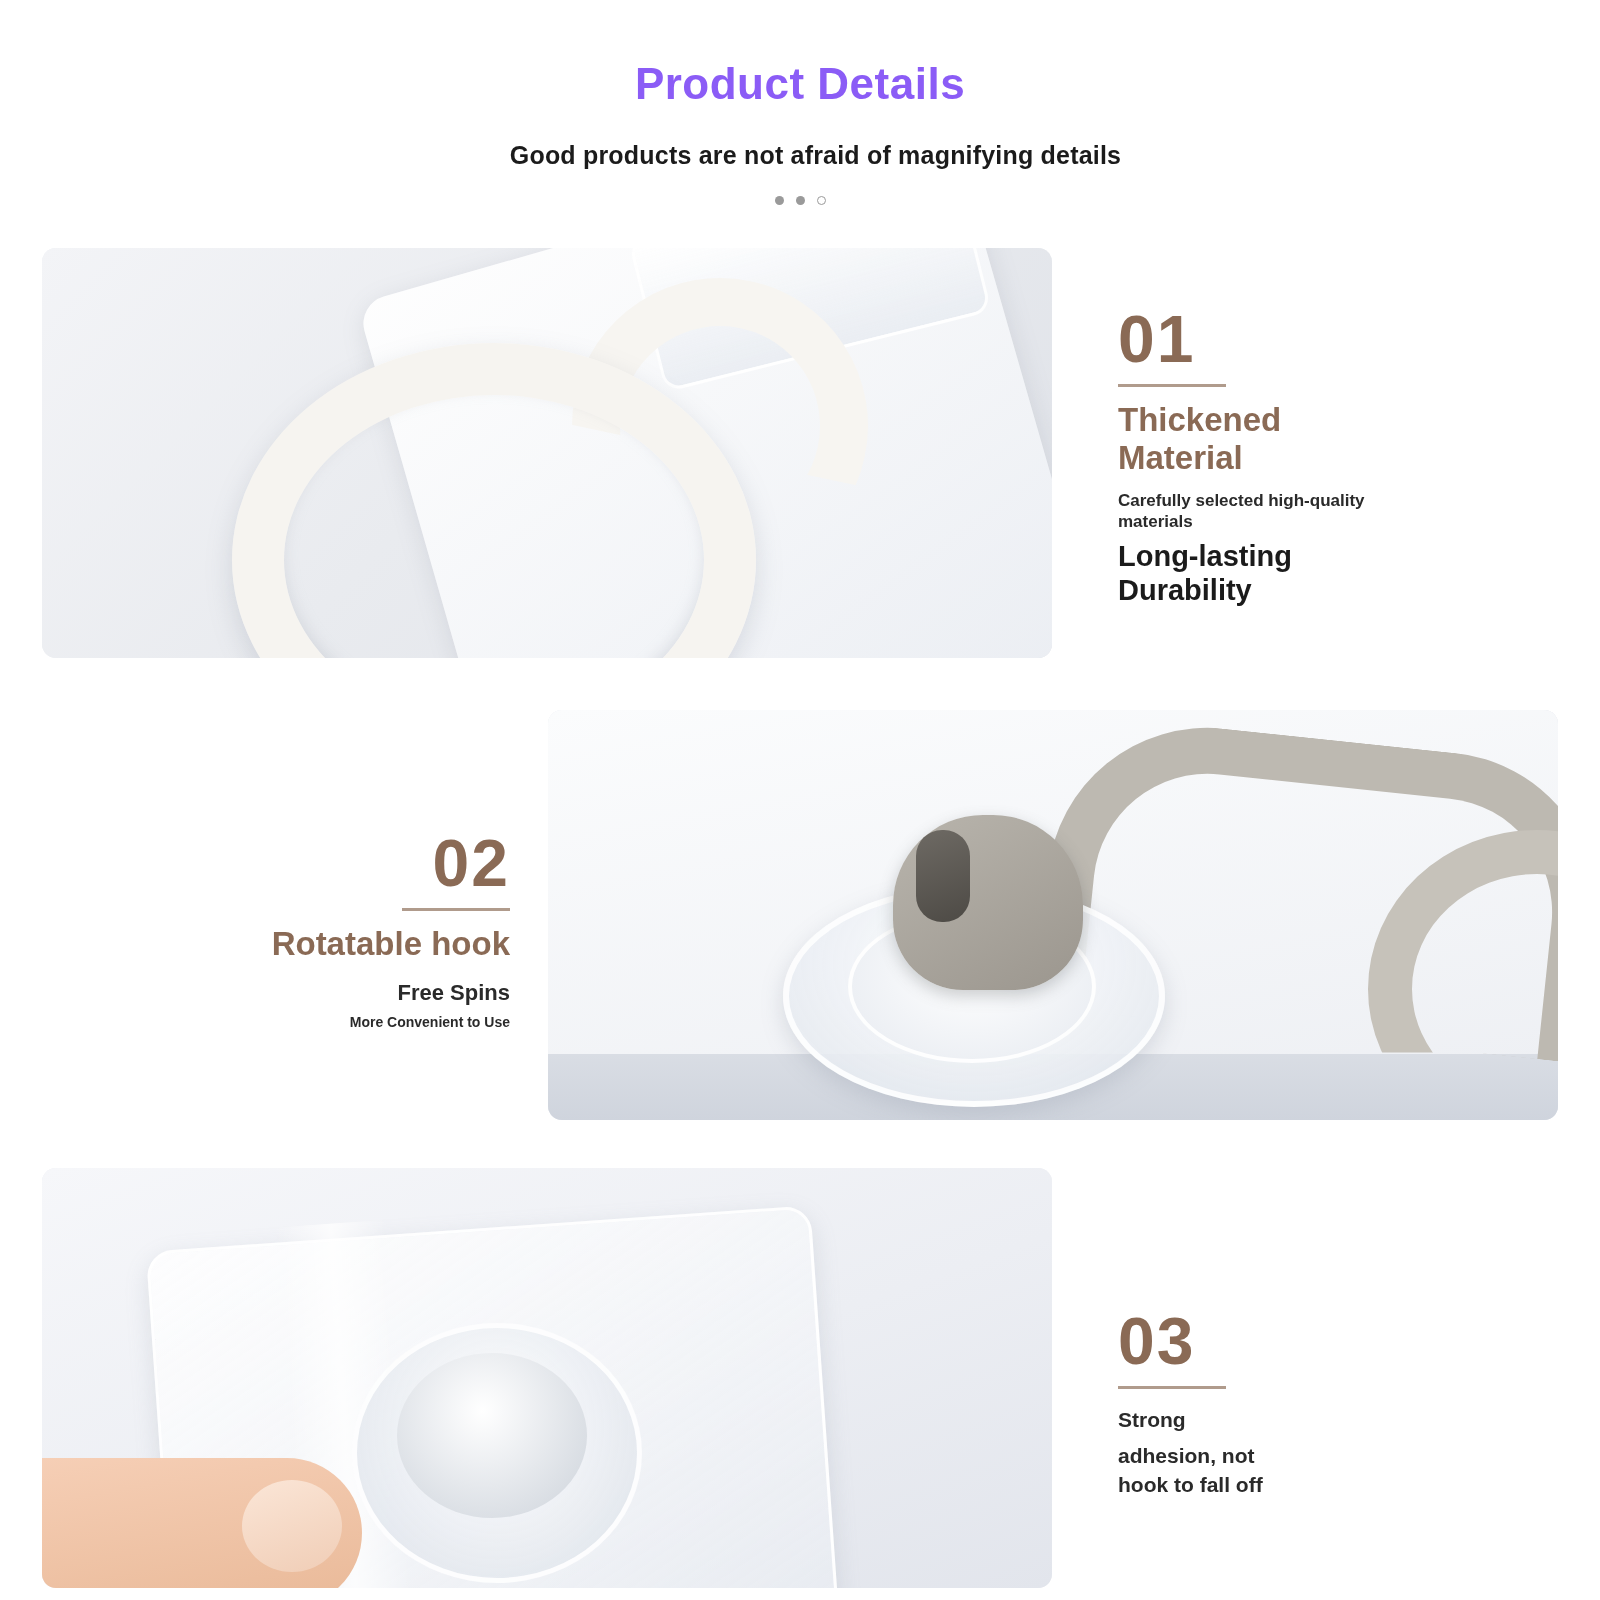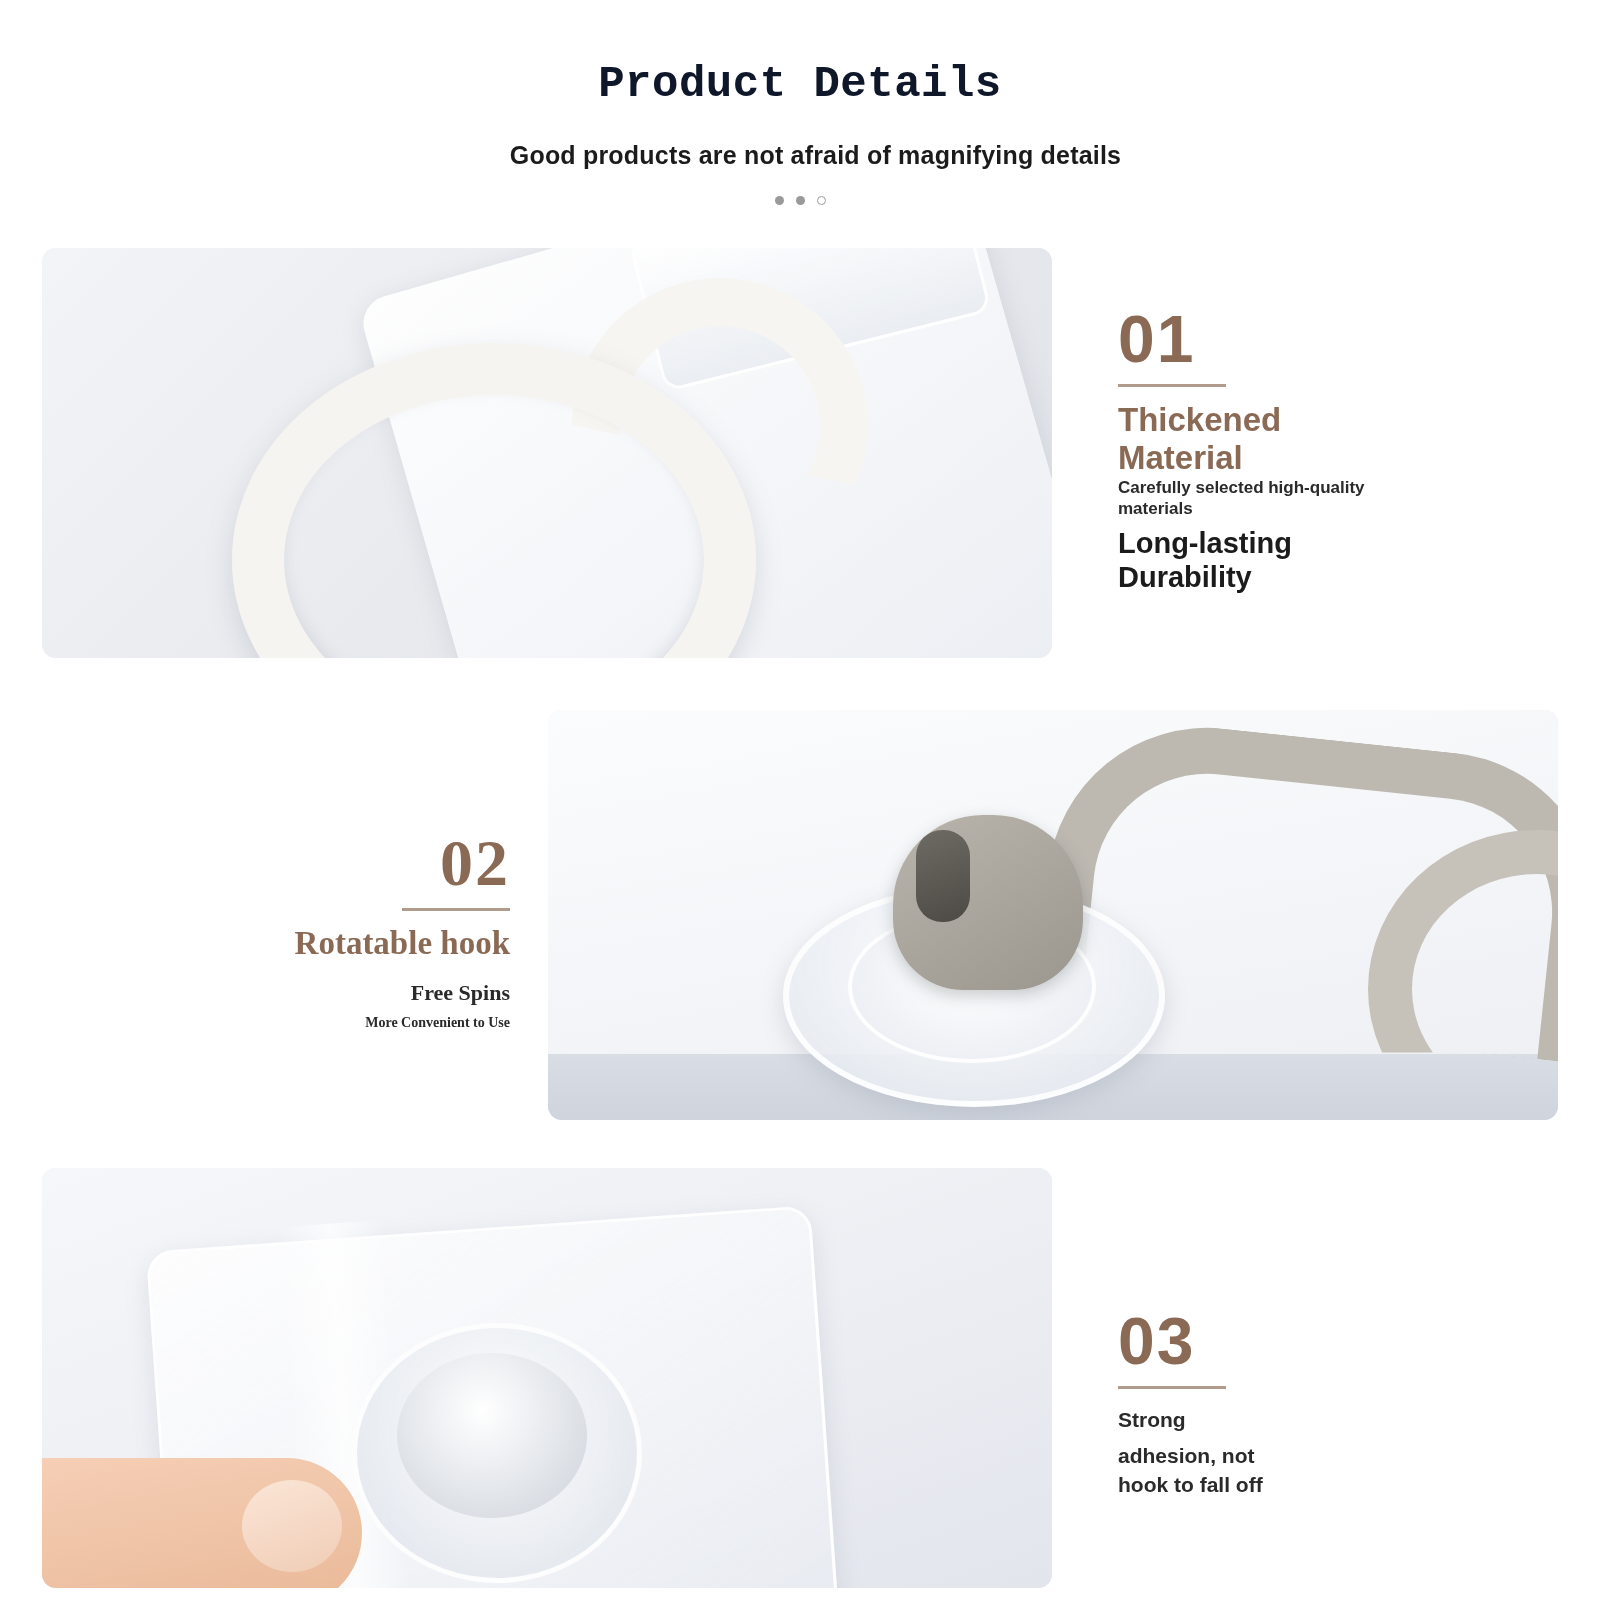--- a/index.html
+++ b/index.html
@@ -16,25 +16,24 @@
   }
 
   
   .header {
     padding-top: 58px;
     text-align: center;
   }
   .main-title {
     font-size: 44px;
     font-weight: bold;
-    color: #0f172a;
+    color: #8b5cf6;
     letter-spacing: 0.5px;
     margin: 0;
     line-height: 1.2;
-    font-family: Liberation Mono, monospace;
   }
   .sub-title {
     margin: 30px 0 0 0;
     font-size: 25px;
     font-weight: bold;
     color: #1b1b1b;
     letter-spacing: 0.2px;
     padding-left: 31px;
   }
   .dots {
@@ -90,30 +89,30 @@
     font-size: 33px;
     font-weight: bold;
     color: #8a6a55;
     line-height: 1.15;
   }
   .sub-small {
     font-size: 17px;
     font-weight: bold;
     color: #2a2a2a;
     line-height: 1.25;
-    margin-top: 0;
+    margin-top: 13px;
   }
   .big-dark {
     font-size: 29px;
     font-weight: bold;
     color: #1b1b1b;
     line-height: 1.15;
     margin-top: 8px;
   }
-  .right-align { text-align: right; font-family: Liberation Serif, serif; }
+  .right-align { text-align: right; }
 
   
   #block1 { position: absolute; top: 248px; left: 0; width: 1572px; height: 420px; }
   #photo1 { left: 42px; top: 0; width: 1010px; height: 410px; }
   #text1  { left: 1118px; top: 58px; width: 420px; }
 
   
   #block2 { position: absolute; top: 710px; left: 0; width: 1600px; height: 420px; }
   #photo2 { left: 548px; top: 0; width: 1010px; height: 410px; }
   #text2  { left: 80px; top: 120px; width: 430px; }

